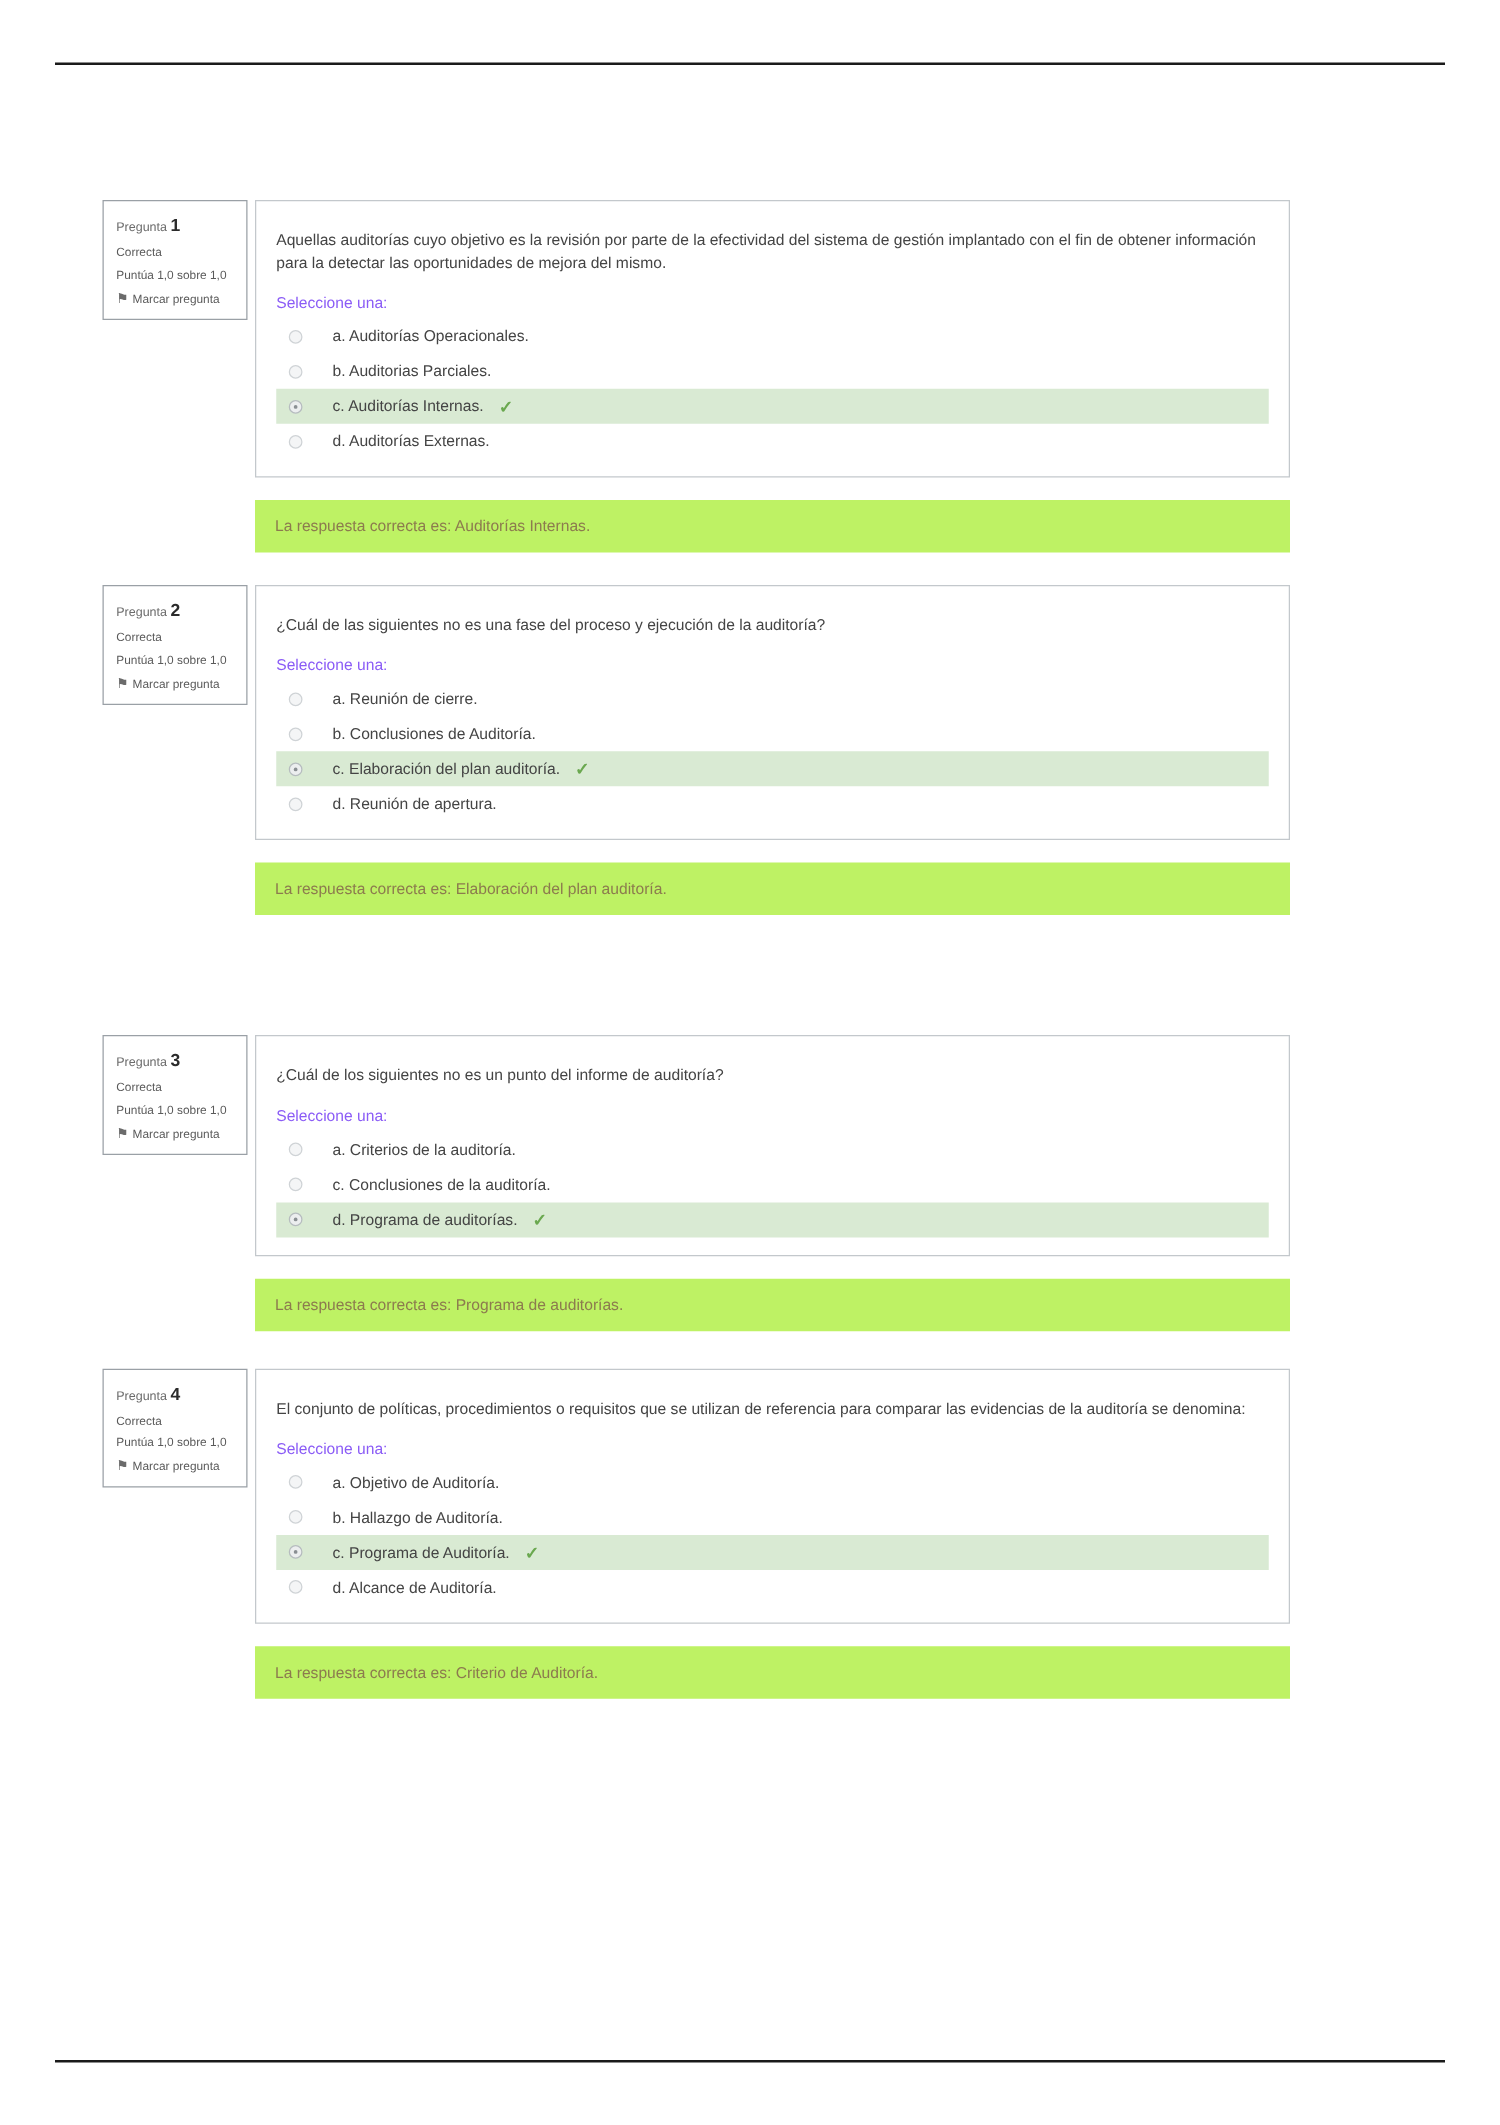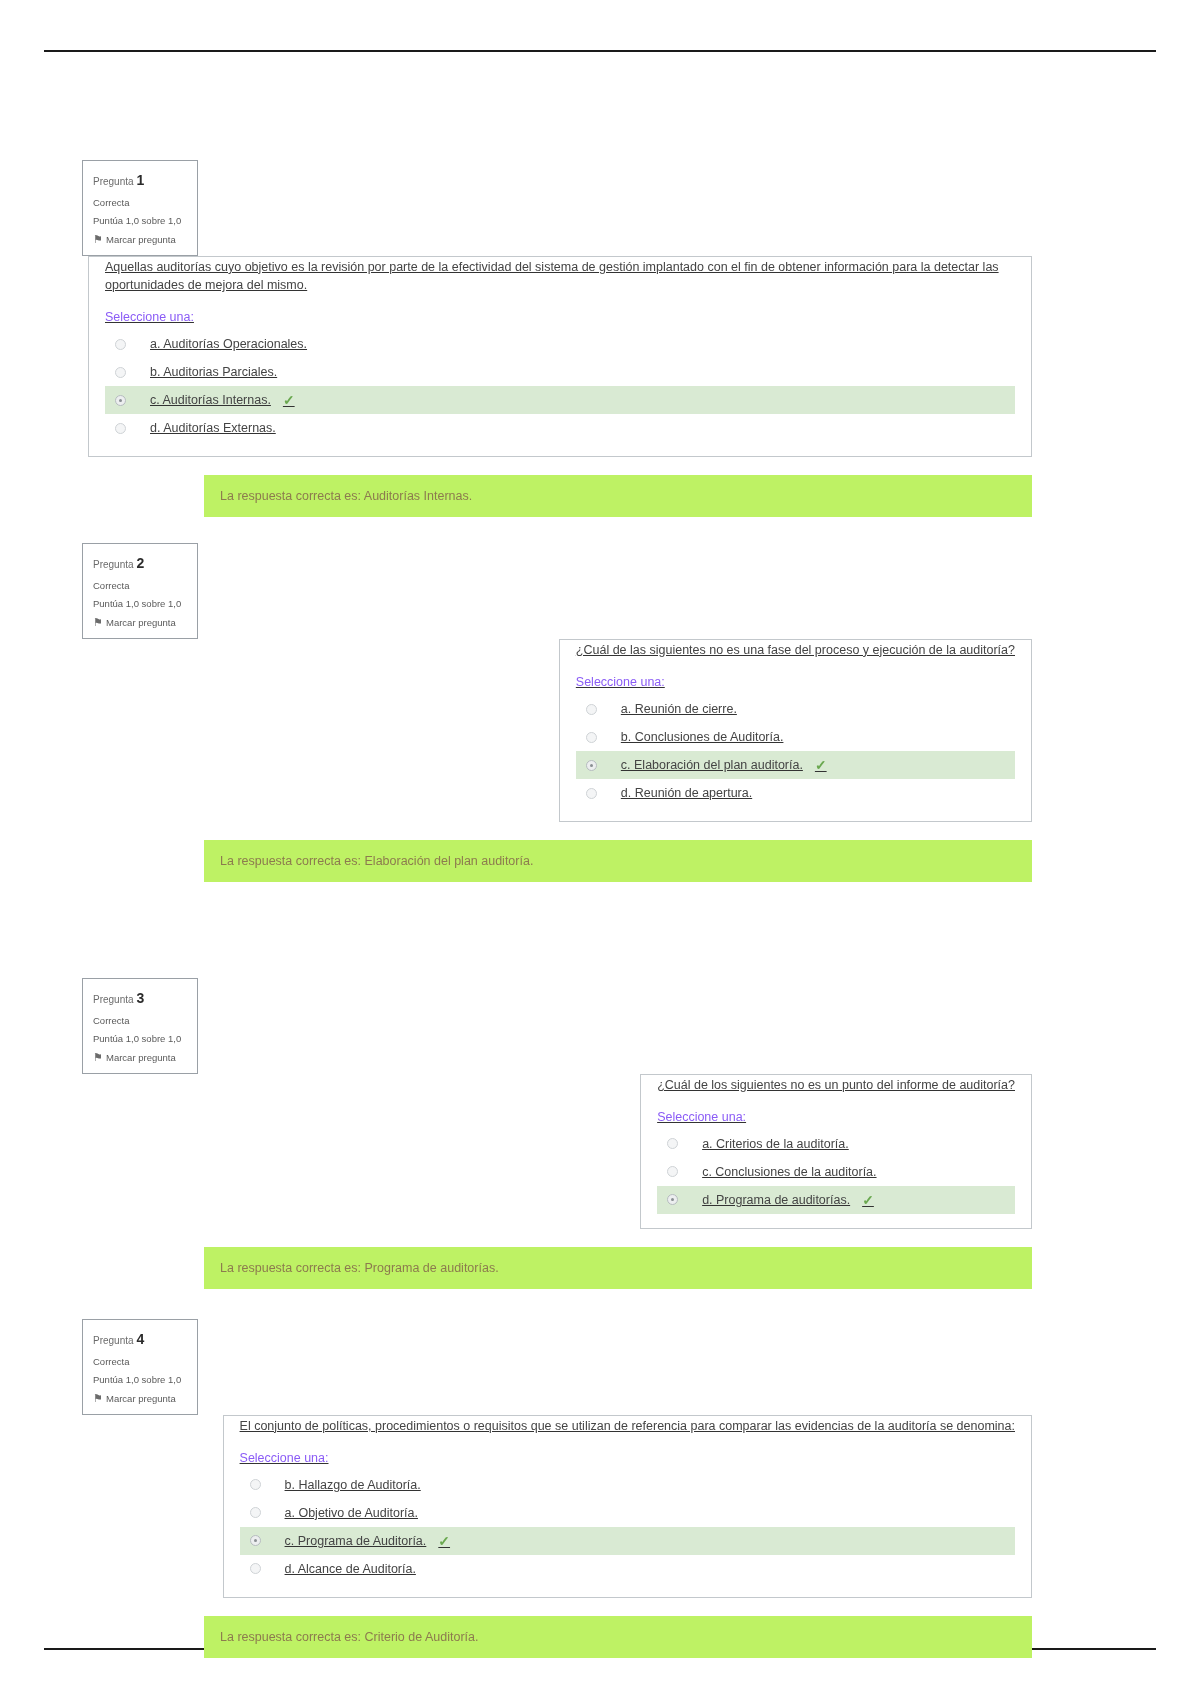--- a/index.html
+++ b/index.html
@@ -36,23 +36,22 @@
   .content {
     position: absolute;
     left: 82px;
     top: 160px;
     width: 950px;
   }
 
   
   .qblock {
     display: flex;
-    align-items: flex-end;
+    align-items: flex-start;
     margin: 0;
-    flex-direction: column;
   }
   .qinfo {
     width: 116px;
     min-width: 116px;
     box-sizing: border-box;
     border: 1px solid #9aa0a6;
     background: #ffffff;
     padding: 8px 9px 9px 10px;
     font-size: 9.5px;
     line-height: 1.65;
@@ -94,23 +93,22 @@
   }
   .qinfo .flagrow .flaglabel {
     display: block;
   }
 
   .qbody {
     flex: 1;
     box-sizing: border-box;
     border: 1px solid #c3c8cc;
     background: #ffffff;
-    padding: 1px 16px 14px 16px;
+    padding: 22px 16px 14px 16px;
     margin-left: 6px;
-    text-decoration: underline;
   }
   .qtext {
     font-size: 12.5px;
     line-height: 1.45;
     color: #444444;
     margin: 0 0 16px 0;
   }
   .prompt {
     font-size: 12.5px;
     color: #8b5cf6;
@@ -322,25 +320,25 @@
           <span class="flagicon">⚑</span>
           <span class="flaglabel">Marcar pregunta</span>
         </div>
       </div>
       <div class="qbody">
         <p class="qtext">El conjunto de políticas, procedimientos o requisitos que se utilizan de referencia para comparar las evidencias de la auditoría se denomina:</p>
         <p class="prompt">Seleccione una:</p>
         <ul class="answers">
           <li class="answer">
             <span class="radio"></span>
+            <span class="atext">a. Objetivo de Auditoría.</span>
+          </li>
+          <li class="answer">
+            <span class="radio"></span>
             <span class="atext">b. Hallazgo de Auditoría.</span>
-          </li>
-          <li class="answer">
-            <span class="radio"></span>
-            <span class="atext">a. Objetivo de Auditoría.</span>
           </li>
           <li class="answer correct">
             <span class="radio checked"></span>
             <span class="atext">c. Programa de Auditoría.</span>
             <span class="tick">✓</span>
           </li>
           <li class="answer">
             <span class="radio"></span>
             <span class="atext">d. Alcance de Auditoría.</span>
           </li>

